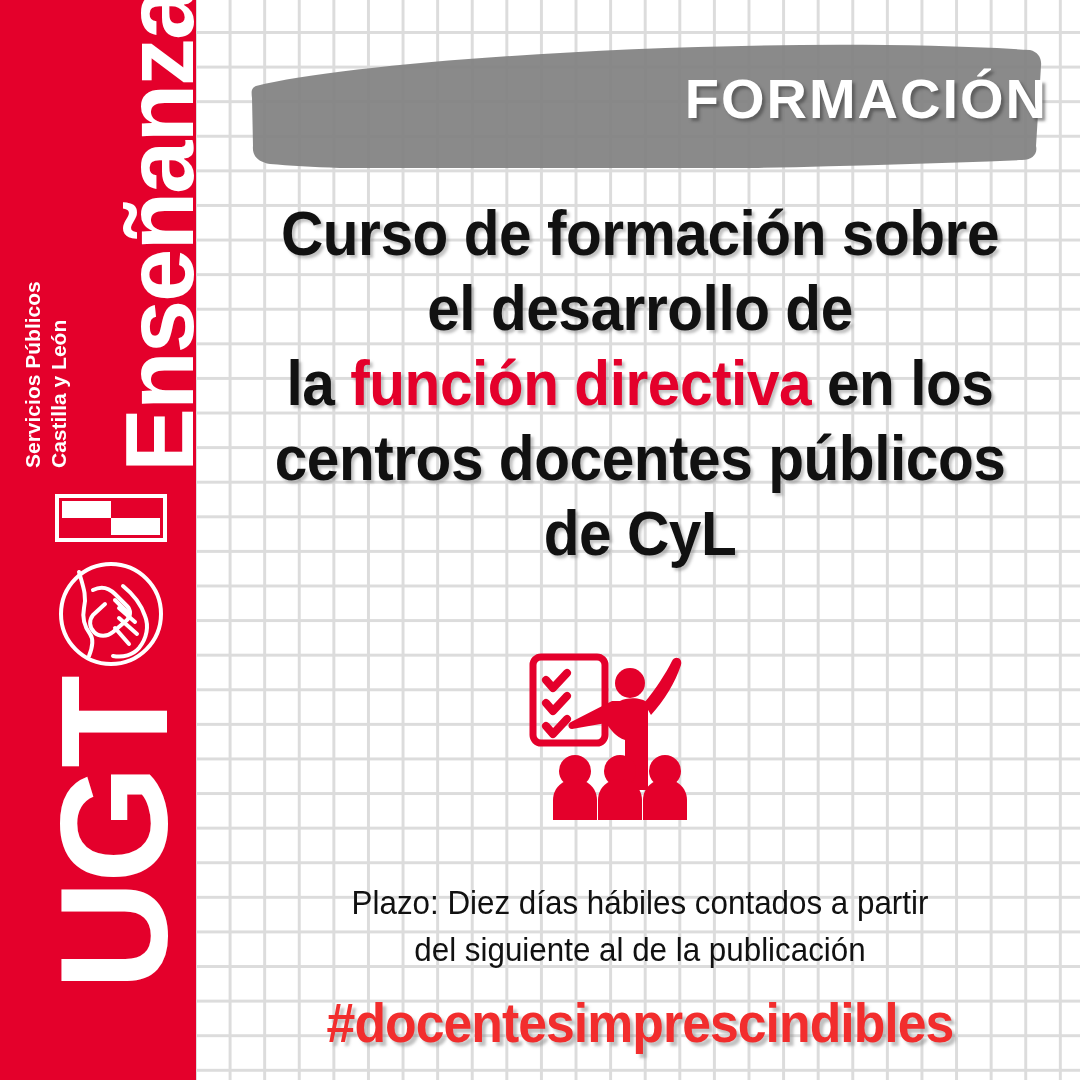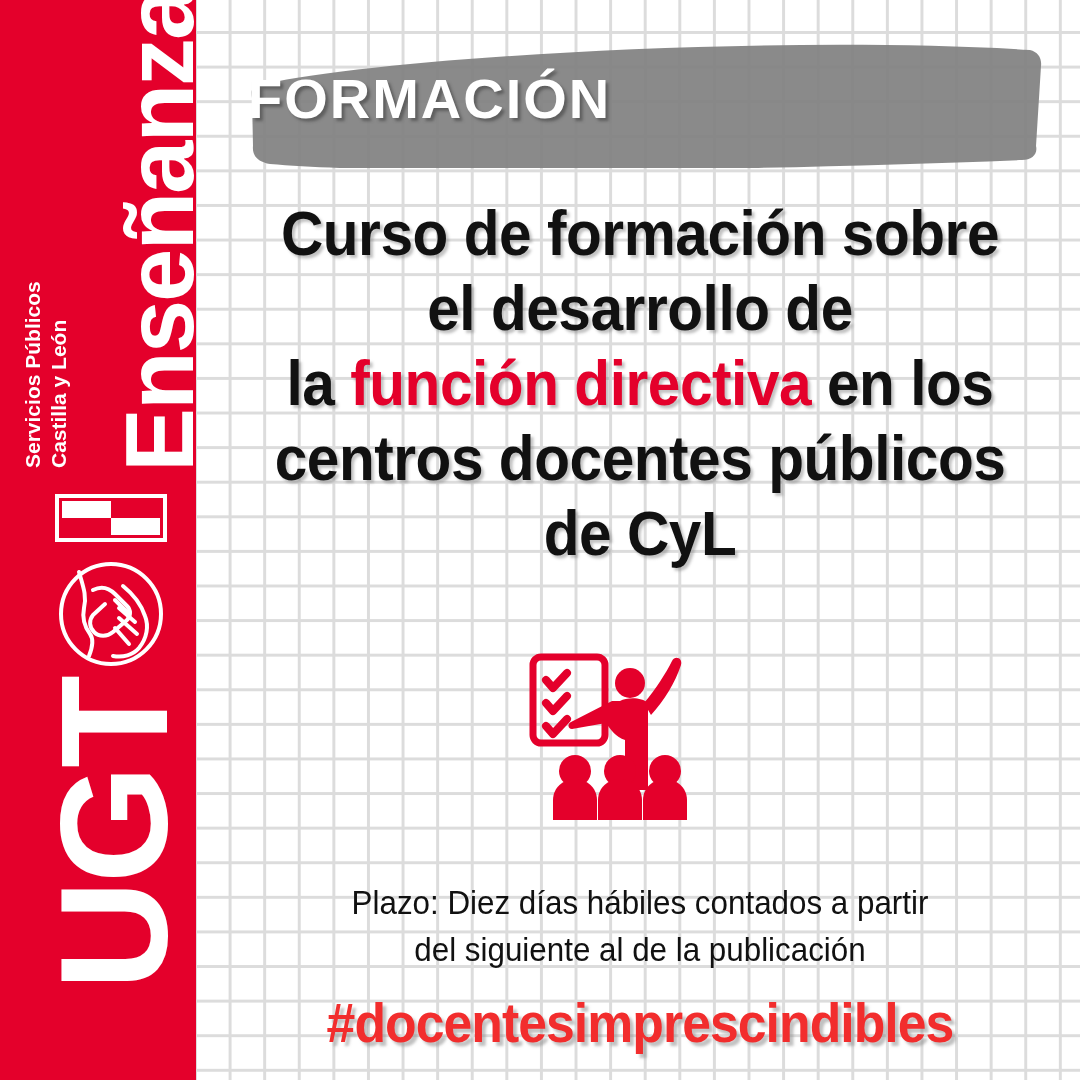--- a/index.html
+++ b/index.html
@@ -132,21 +132,21 @@
     left: 248px;
     top: 28px;
     width: 800px;
     height: 140px;
   }
   #ribbon-svg { display: block; width: 800px; height: 140px; }
   #ribbon-label {
     position: absolute;
     left: 0; right: 0;
     top: 38px;
-    text-align: left;
+    text-align: right;
     font-size: 56px;
     font-weight: 700;
     color: #ffffff;
     letter-spacing: 2px;
     text-shadow: 3px 3px 3px rgba(60,60,60,0.55);
     white-space: nowrap;
   }
 
   
   #headline {

